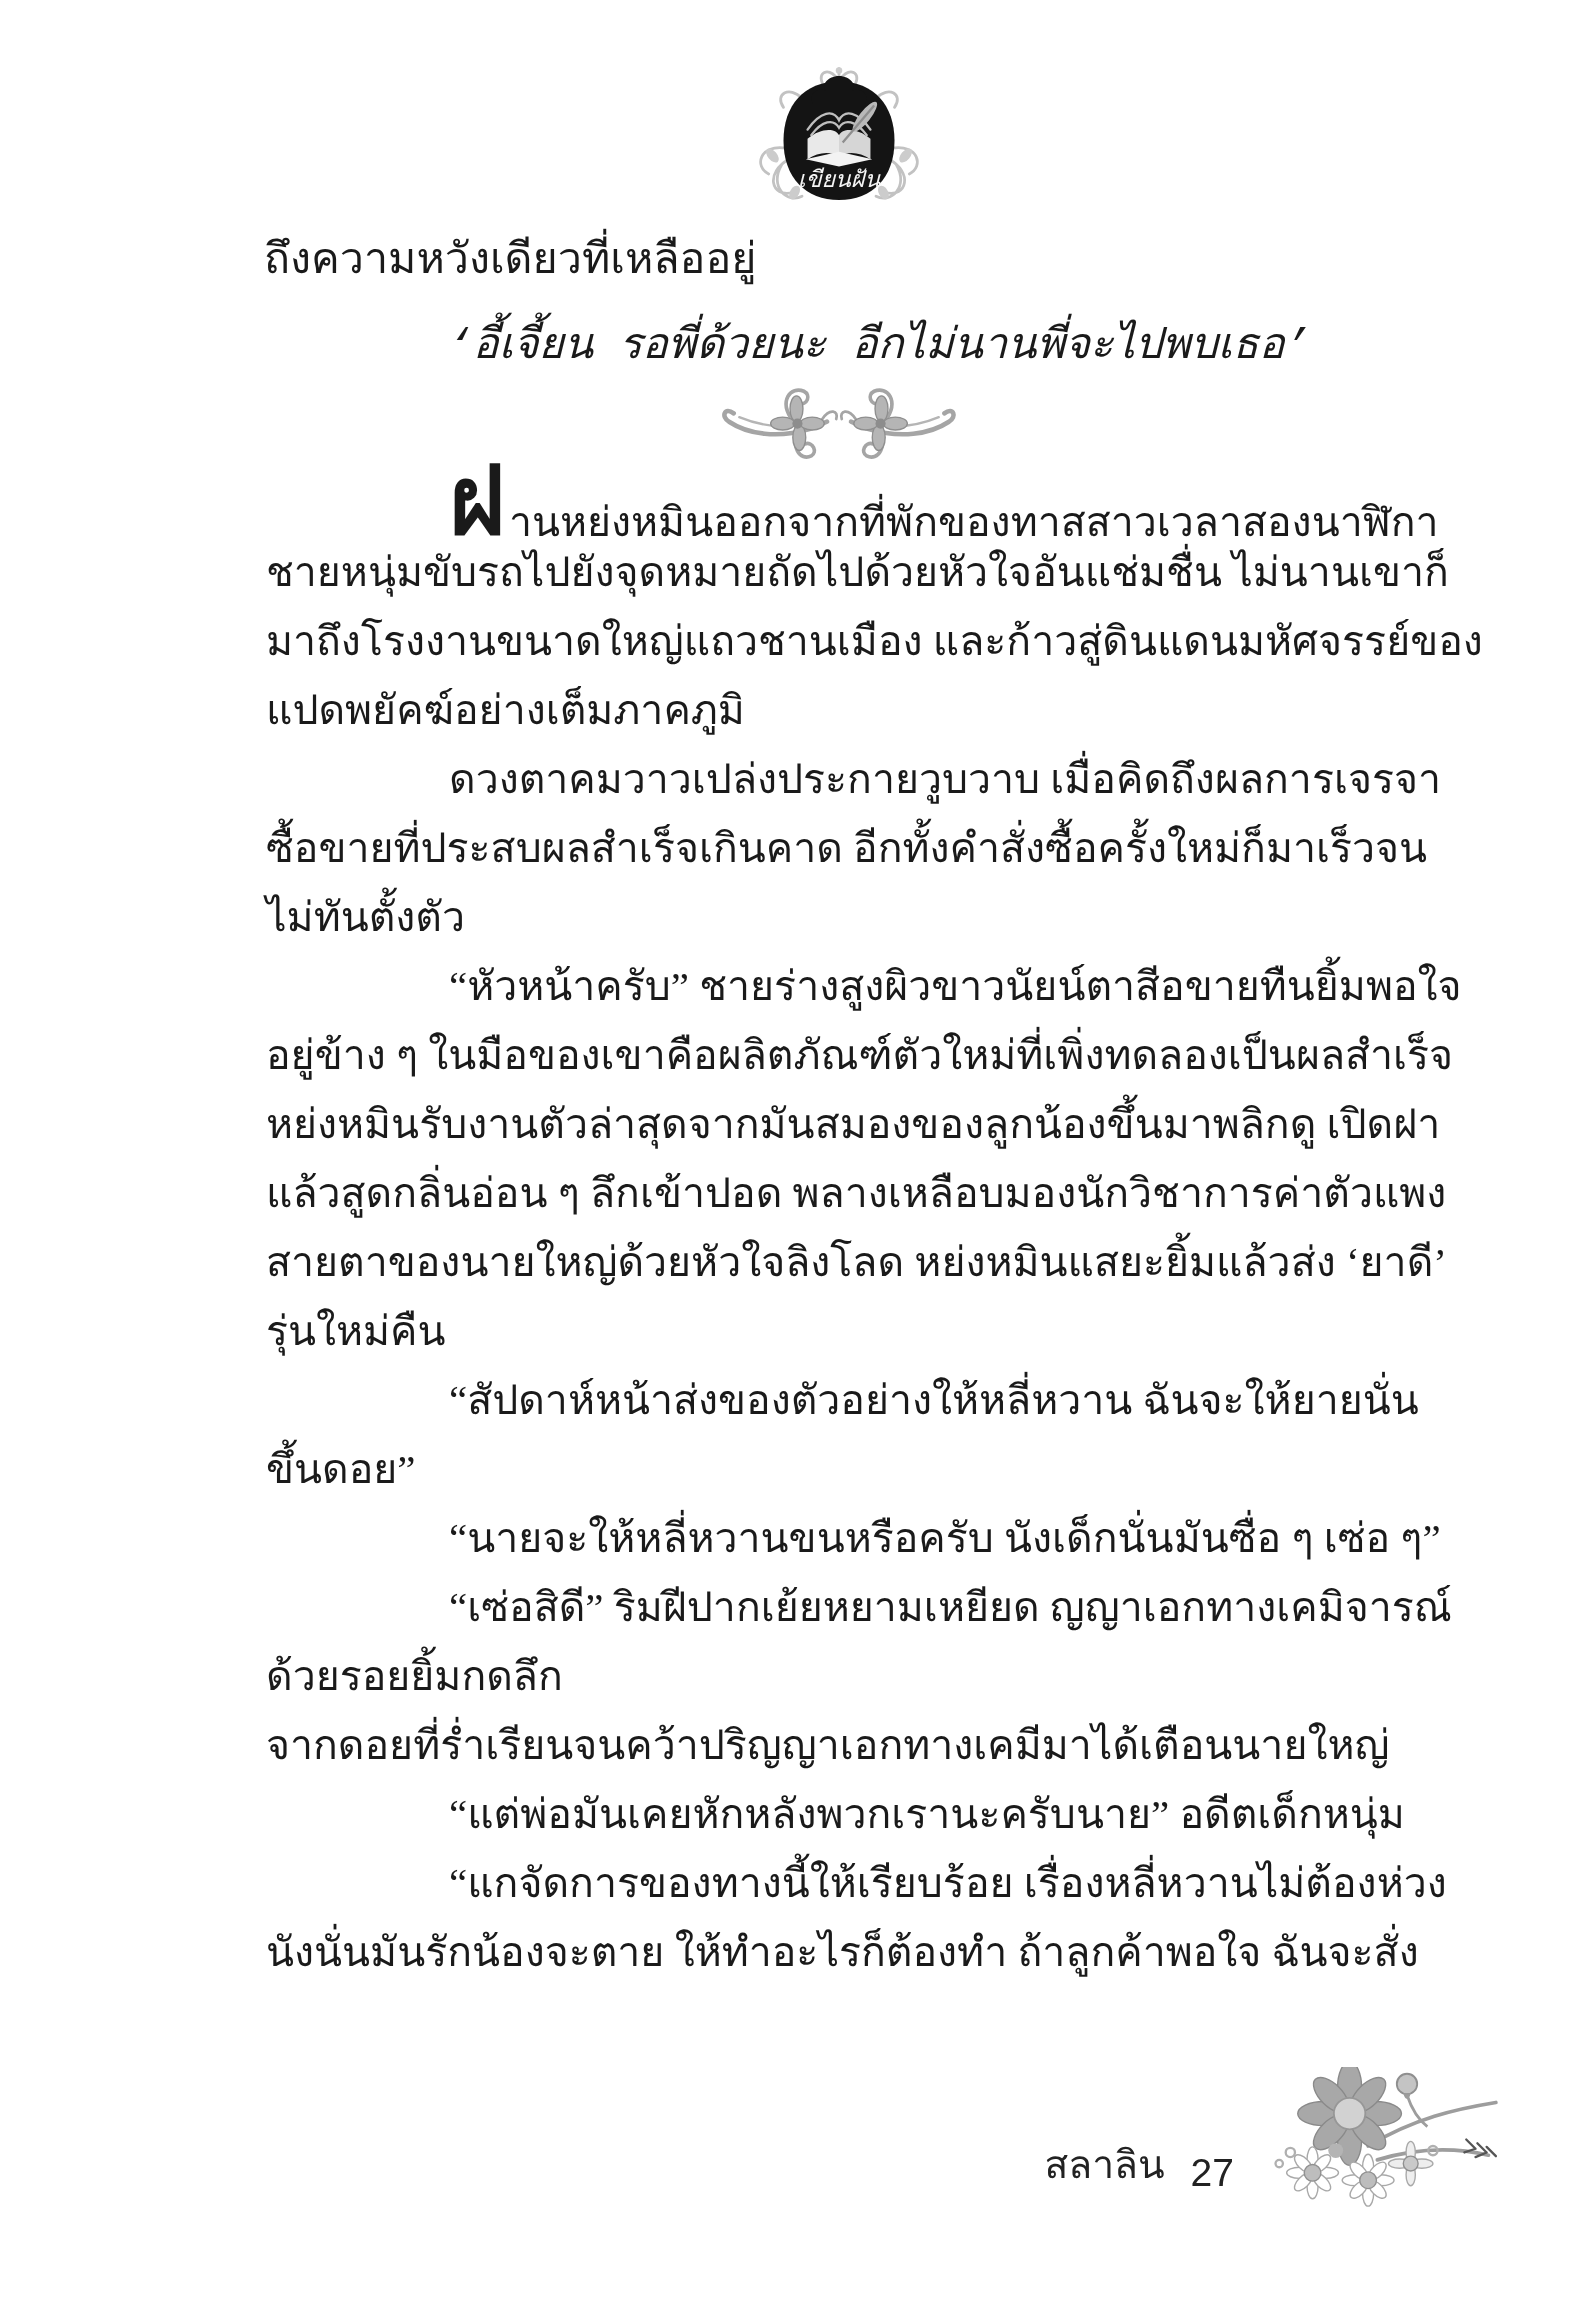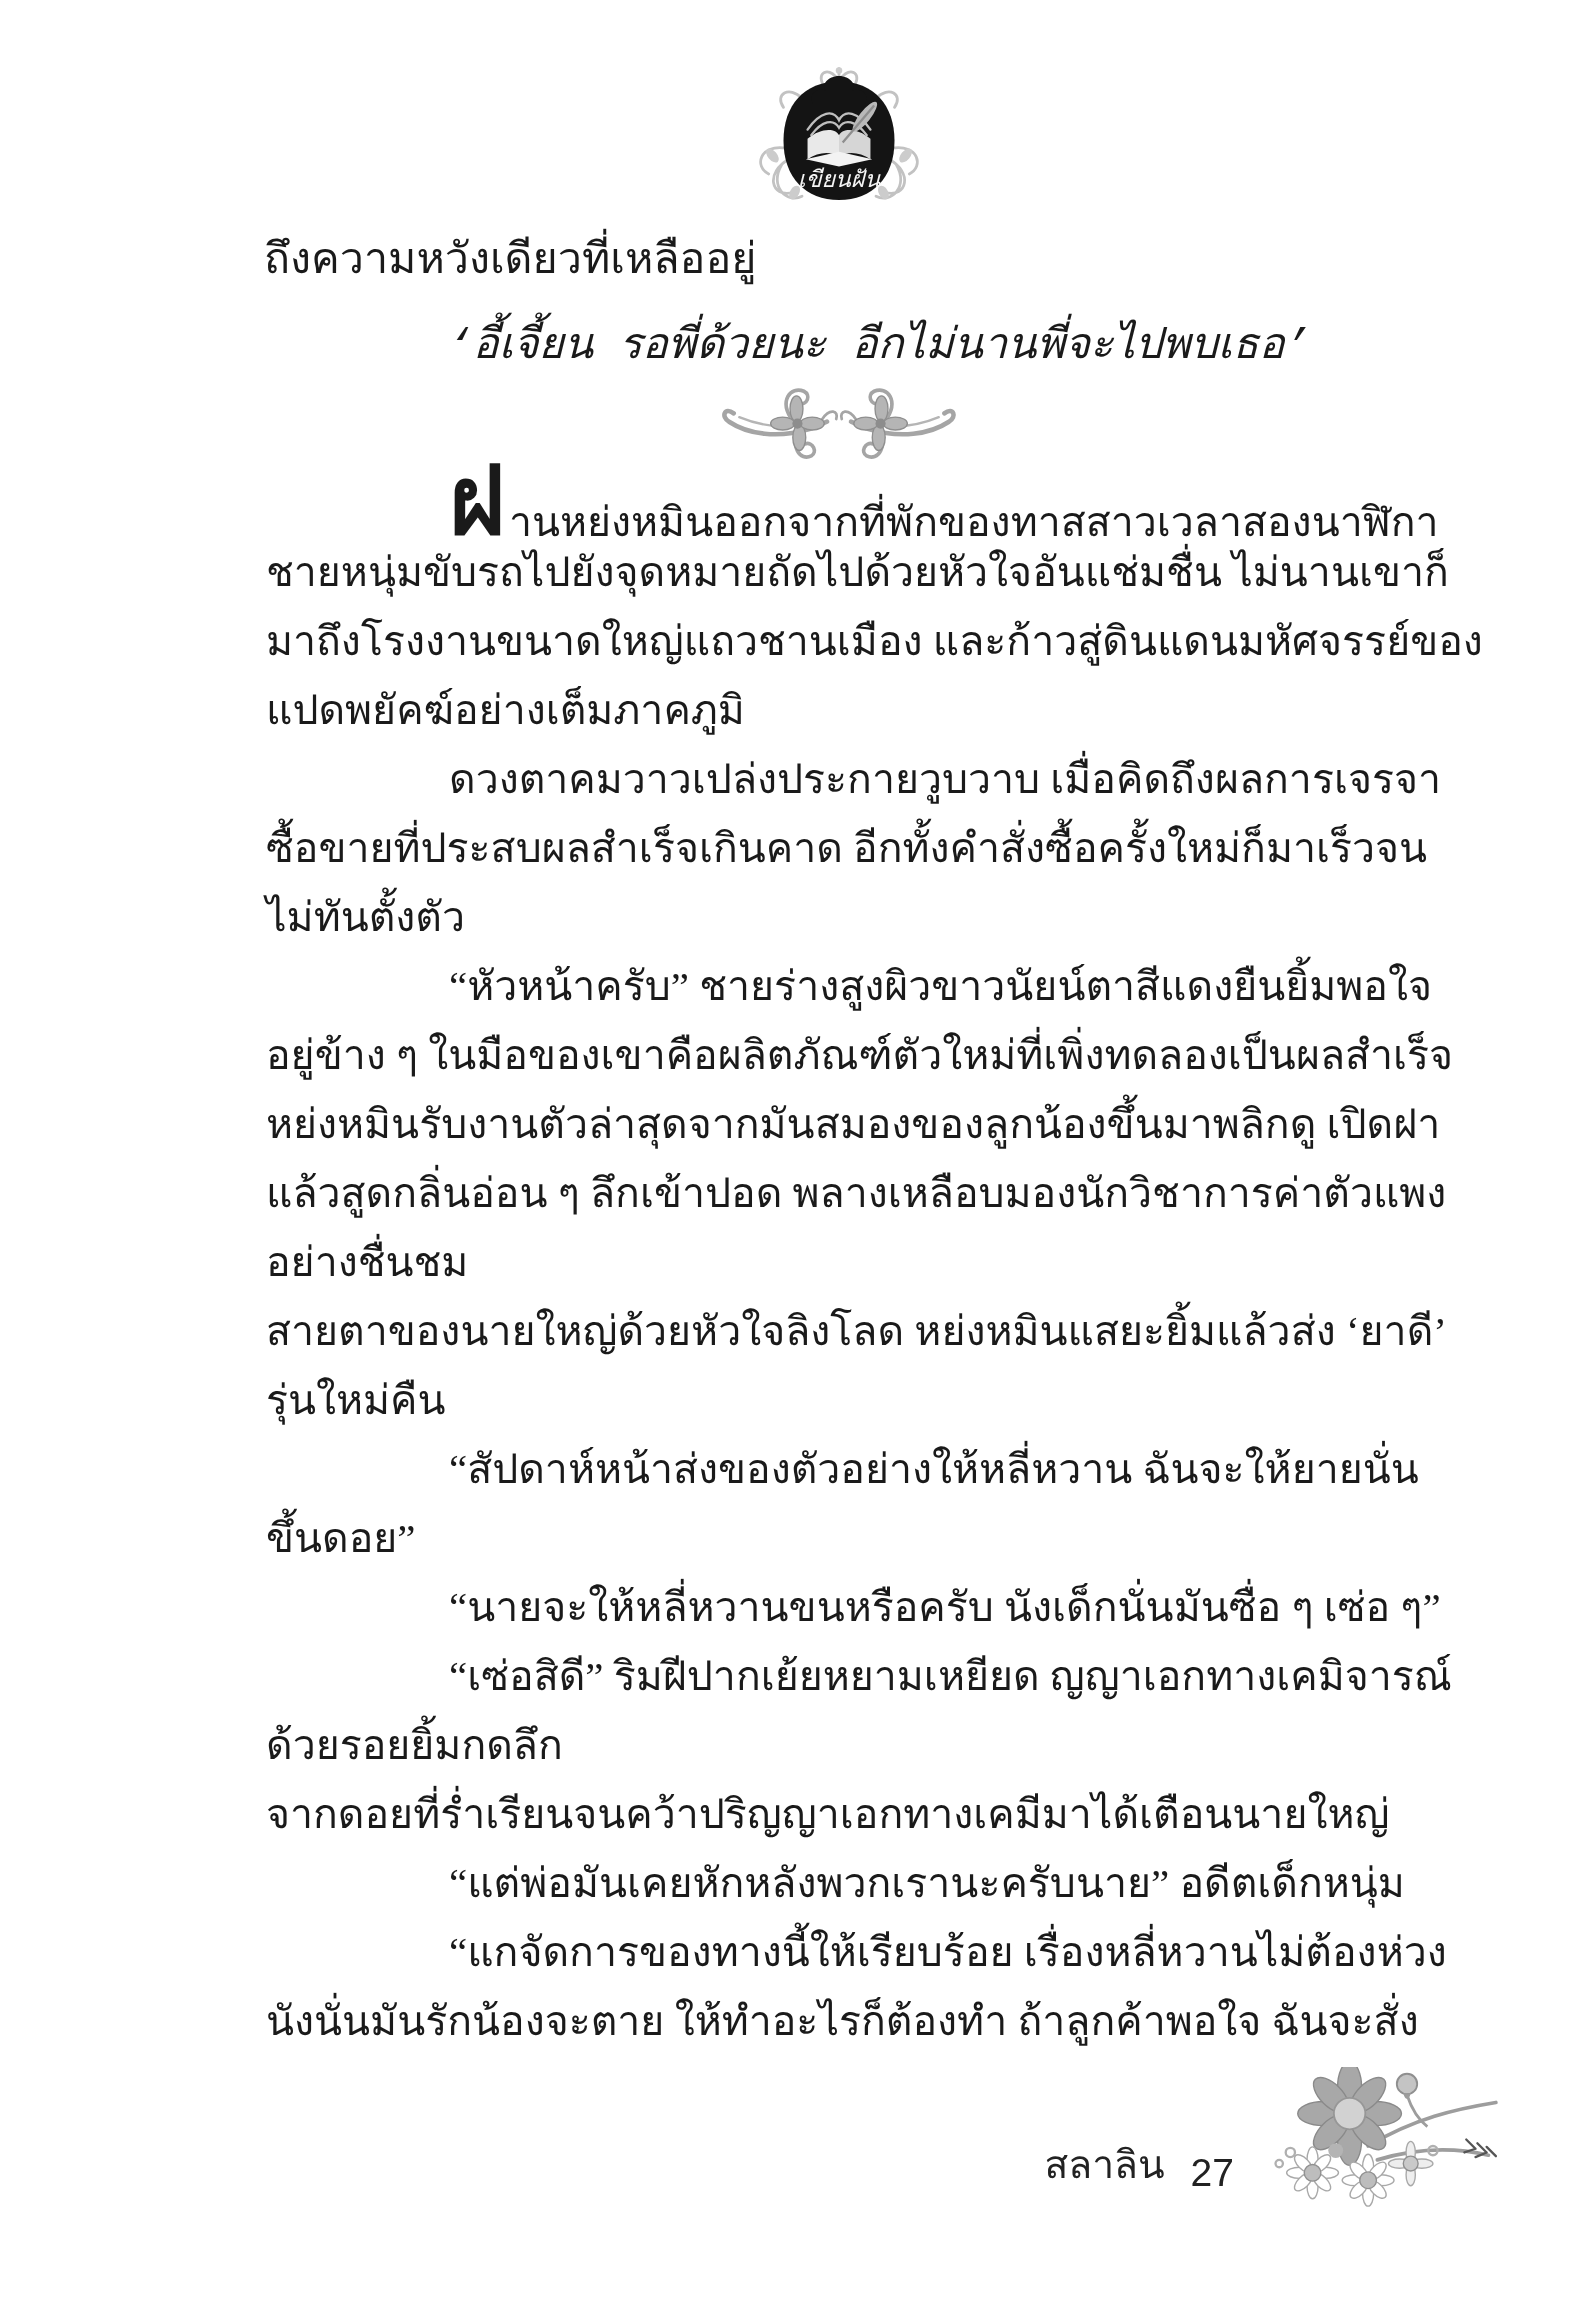--- a/index.html
+++ b/index.html
@@ -90,25 +90,24 @@
 </div>
 
 <div class="body-block" id="body-lines">
     <div class="line indent"><span class="dropcap">ฝ</span>านหย่งหมินออกจากที่พักของทาสสาวเวลาสองนาฬิกา</div>
     <div class="line">ชายหนุ่มขับรถไปยังจุดหมายถัดไปด้วยหัวใจอันแช่มชื่น ไม่นานเขาก็</div>
     <div class="line">มาถึงโรงงานขนาดใหญ่แถวชานเมือง และก้าวสู่ดินแดนมหัศจรรย์ของ</div>
     <div class="line">แปดพยัคฆ์อย่างเต็มภาคภูมิ</div>
     <div class="line indent">ดวงตาคมวาวเปล่งประกายวูบวาบ เมื่อคิดถึงผลการเจรจา</div>
     <div class="line">ซื้อขายที่ประสบผลสำเร็จเกินคาด อีกทั้งคำสั่งซื้อครั้งใหม่ก็มาเร็วจน</div>
     <div class="line">ไม่ทันตั้งตัว</div>
-    <div class="line indent">“หัวหน้าครับ” ชายร่างสูงผิวขาวนัยน์ตาสีแดงยืนยิ้มพอใจ</div>
+    <div class="line indent">“หัวหน้าครับ” ชายร่างสูงผิวขาวนัยน์ตาสีอขายทืนยิ้มพอใจ</div>
     <div class="line">อยู่ข้าง ๆ ในมือของเขาคือผลิตภัณฑ์ตัวใหม่ที่เพิ่งทดลองเป็นผลสำเร็จ</div>
     <div class="line">หย่งหมินรับงานตัวล่าสุดจากมันสมองของลูกน้องขึ้นมาพลิกดู เปิดฝา</div>
     <div class="line">แล้วสูดกลิ่นอ่อน ๆ ลึกเข้าปอด พลางเหลือบมองนักวิชาการค่าตัวแพง</div>
-    <div class="line">อย่างชื่นชม</div>
     <div class="line">สายตาของนายใหญ่ด้วยหัวใจลิงโลด หย่งหมินแสยะยิ้มแล้วส่ง ‘ยาดี’</div>
     <div class="line">รุ่นใหม่คืน</div>
     <div class="line indent">“สัปดาห์หน้าส่งของตัวอย่างให้หลี่หวาน ฉันจะให้ยายนั่น</div>
     <div class="line">ขึ้นดอย”</div>
     <div class="line indent">“นายจะให้หลี่หวานขนหรือครับ นังเด็กนั่นมันซื่อ ๆ เซ่อ ๆ”</div>
     <div class="line indent">“เซ่อสิดี” ริมฝีปากเย้ยหยามเหยียด ญญาเอกทางเคมิจารณ์</div>
     <div class="line">ด้วยรอยยิ้มกดลึก</div>
     <div class="line">จากดอยที่ร่ำเรียนจนคว้าปริญญาเอกทางเคมีมาได้เตือนนายใหญ่</div>
     <div class="line indent">“แต่พ่อมันเคยหักหลังพวกเรานะครับนาย” อดีตเด็กหนุ่ม</div>
     <div class="line indent">“แกจัดการของทางนี้ให้เรียบร้อย เรื่องหลี่หวานไม่ต้องห่วง</div>

